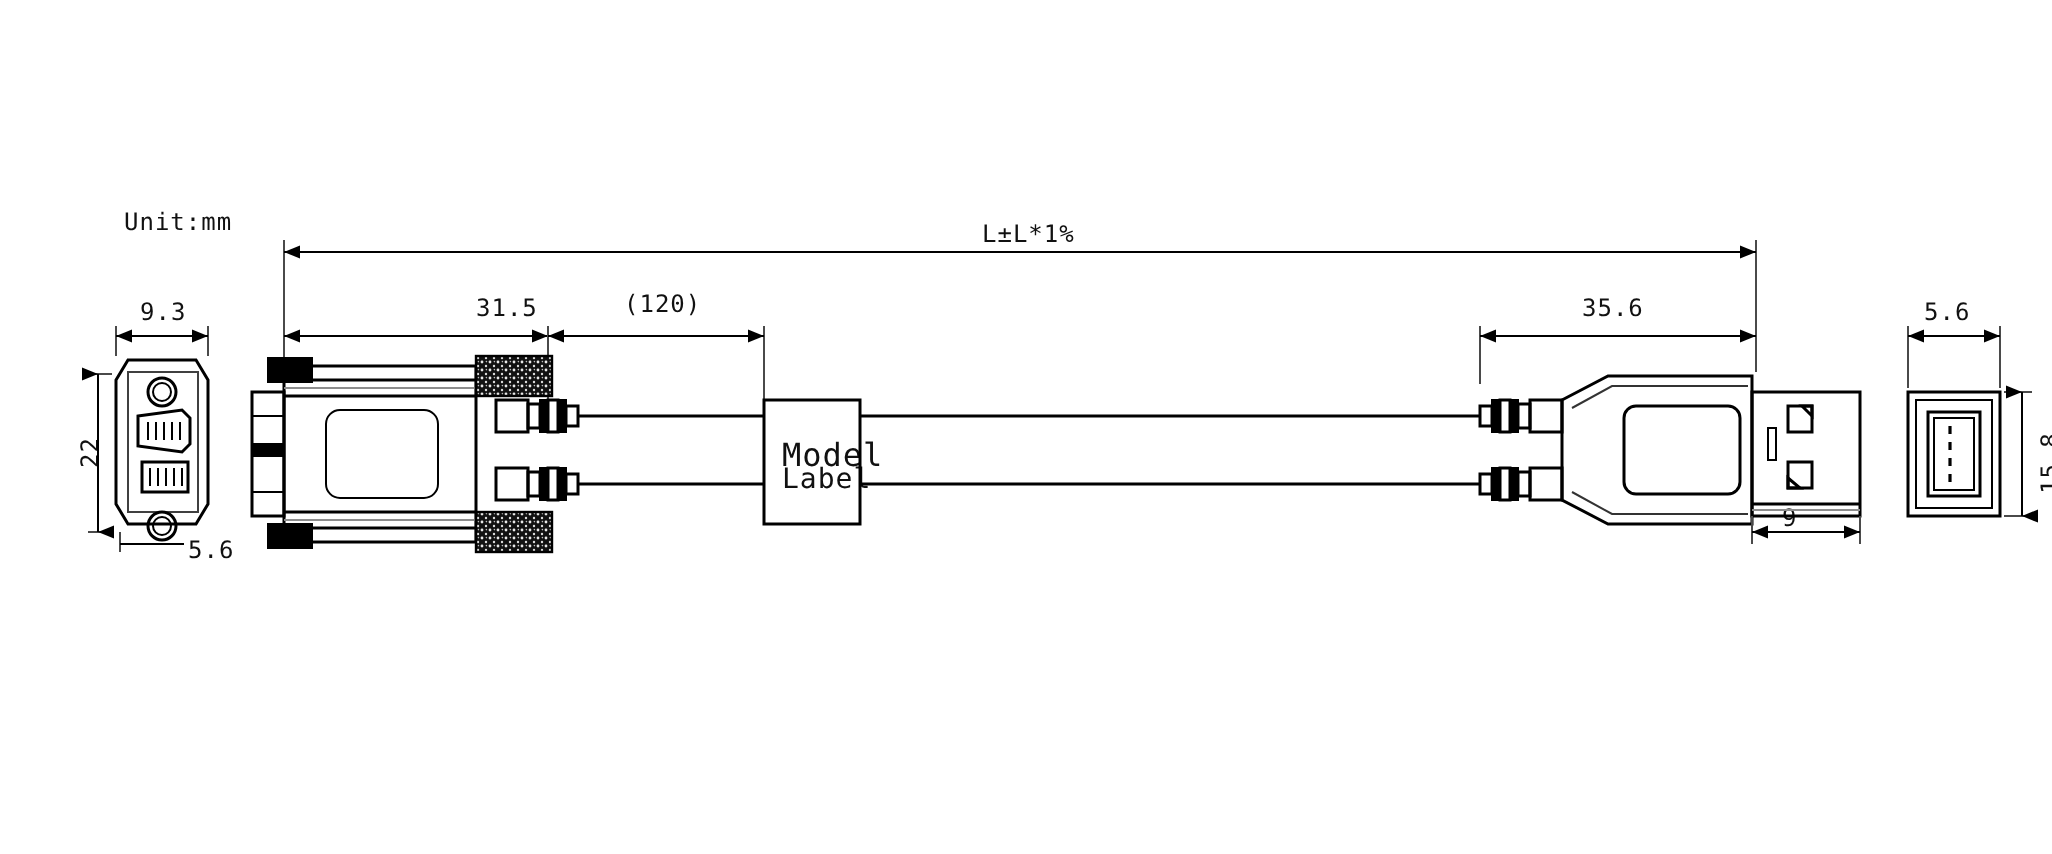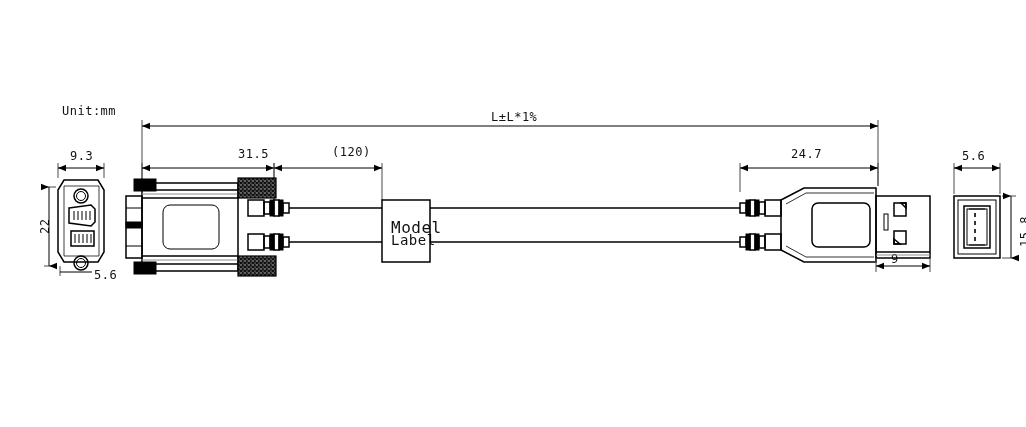--- a/index.html
+++ b/index.html
@@ -21,23 +21,23 @@
 <body>
 
 <div class="stage">
 
   <div class="lbl" style="left:46px;top:104px;">Unit:mm</div>
 
   <div class="lbl" style="left:459px;top:110px;margin-left:16px;">L±L*1%</div>
 
   <div class="lbl" style="left:186px;top:147px;margin-left:36px;">31.5</div>
 
-  <div class="lbl" style="left:296px;top:145px;margin-left:20px;">(120)</div>
-
-  <div class="lbl" style="left:775px;top:147px;">24.7</div>
+  <div class="lbl" style="left:296px;top:145px;">(120)</div>
+
+  <div class="lbl" style="left:775px;top:147px;">35.6</div>
 
   <div class="lbl" style="left:54px;top:149px;text-align:center;">9.3</div>
 
   <div class="lbl rot" style="left:22px;top:234px;">22</div>
 
   <div class="lbl" style="left:78px;top:268px;">5.6</div>
 
   <div class="lbl" style="left:875px;top:252px;">9</div>
 
   <div class="lbl" style="left:946px;top:149px;">5.6</div>

